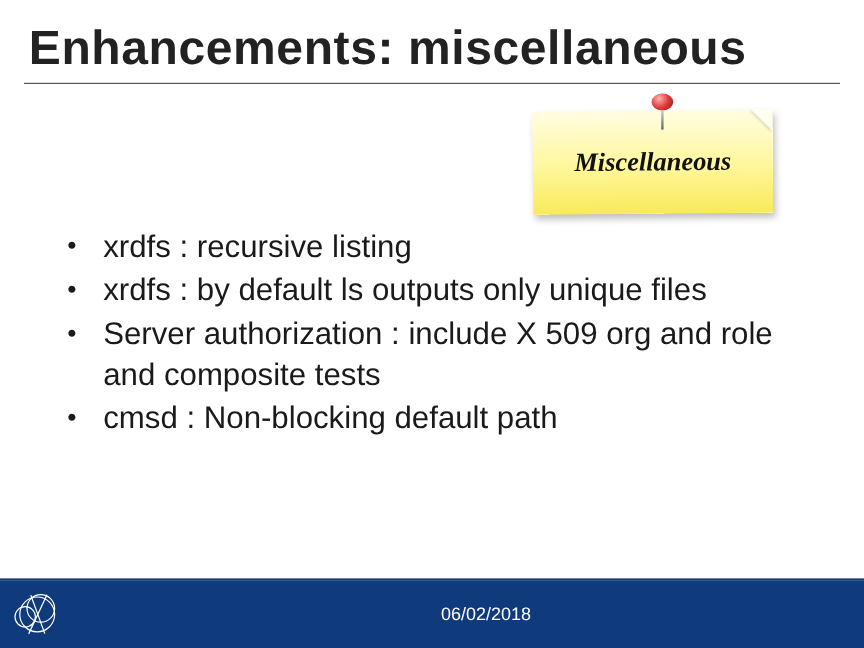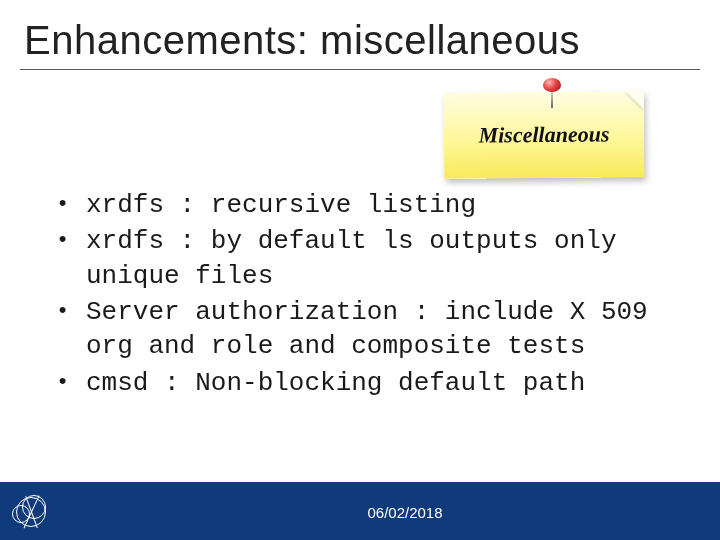--- a/index.html
+++ b/index.html
@@ -15,21 +15,21 @@
   .slide {
     position: relative;
     width: 720px;
     height: 540px;
     box-sizing: border-box;
   }
   .title {
     font-size: 40px;
     color: #222;
     padding: 18px 0 6px 24px;
-    font-weight: 400;
+    font-weight: 700;
     letter-spacing: 0.5px;
   }
   .hr {
     height: 1px;
     background: #555;
     margin: 0 20px 10px 20px;
   }
   
   .sticky-wrap {
     position: absolute;
@@ -85,21 +85,20 @@
   }
   
   ul.bullets {
     position: absolute;
     left: 52px;
     top: 188px;
     right: 33px;
     margin: 0;
     padding: 0;
     list-style: none;
-    font-family: Liberation Mono, monospace;
   }
   ul.bullets li {
     position: relative;
     font-size: 26px;
     line-height: 1.32;
     color: #1a1a1a;
     padding-left: 34px;
     margin-bottom: 2px;
   }
   ul.bullets li::before {

